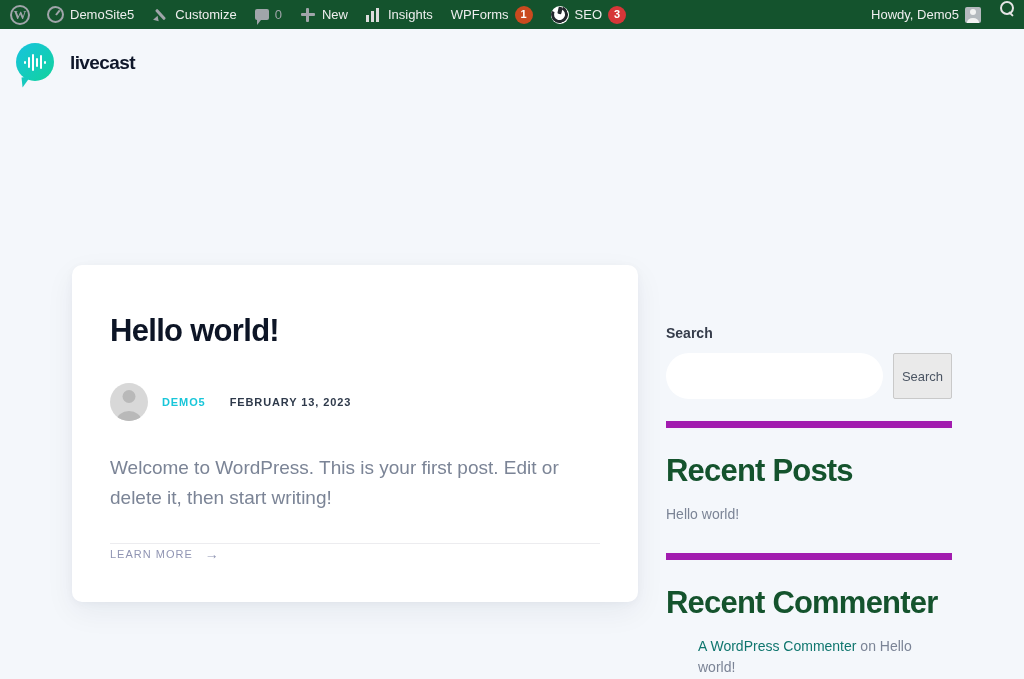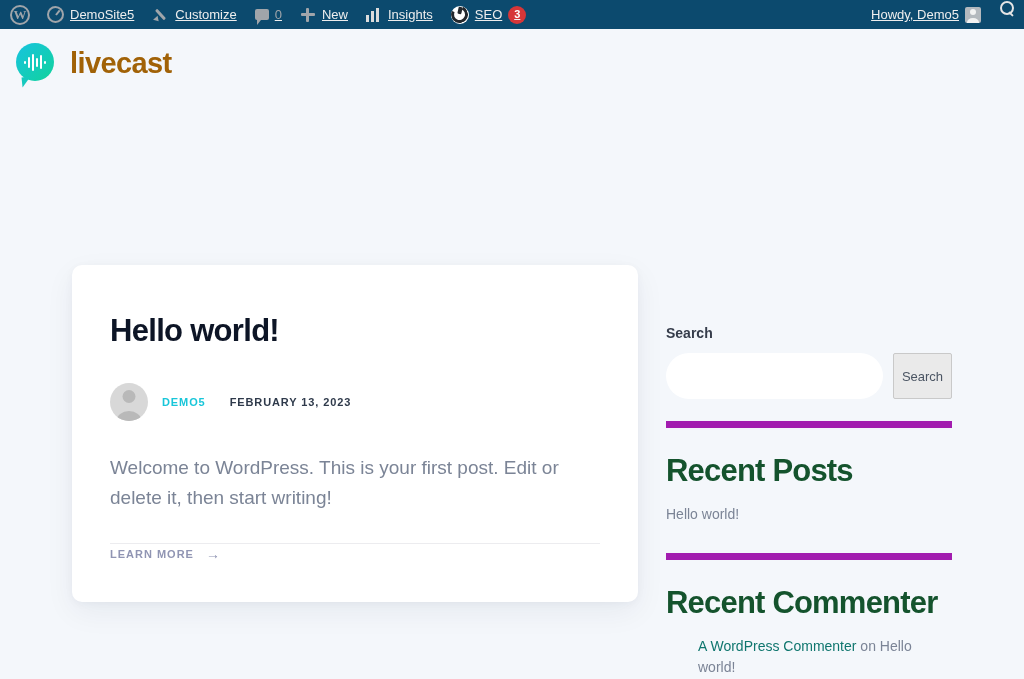--- a/index.html
+++ b/index.html
@@ -15,28 +15,27 @@
     font-family: "Liberation Sans", sans-serif;
     background: #f4f7fb;
     color: #0d1b2a;
     -webkit-font-smoothing: antialiased;
   }
 
   
   #wpadminbar {
     position: relative;
     height: 29px;
-    background: #0c4a6e;
+    background: #14532d;
     color: #eee;
     display: flex;
     align-items: stretch;
     font-size: 13px;
     z-index: 50;
     user-select: none;
-    text-decoration: underline;
   }
   .ab-left { display: flex; align-items: stretch; }
   .ab-right { display: flex; align-items: flex-start; margin-left: auto; }
 
   .ab-item {
     display: flex;
     align-items: center;
     gap: 6px;
     padding: 0 9px;
     color: #eeeeee;
@@ -212,24 +211,24 @@
   .brand-mark .wave { display:flex; align-items:center; gap:2px; position:relative; z-index:2; }
   .brand-mark .wave i { display:block; width: 2px; background:#fff; border-radius: 2px; }
   .brand-mark .wave i:nth-child(1){ height: 3px; }
   .brand-mark .wave i:nth-child(2){ height: 11px; }
   .brand-mark .wave i:nth-child(3){ height: 17px; }
   .brand-mark .wave i:nth-child(4){ height: 9px; }
   .brand-mark .wave i:nth-child(5){ height: 14px; }
   .brand-mark .wave i:nth-child(6){ height: 3px; }
 
   .brand-name {
-    font-size: 29px;
+    font-size: 19px;
     font-weight: 700;
     letter-spacing: -0.6px;
-    color: #a16207;
+    color: #0f172a;
   }
 
   
   .page {
     display: flex;
     align-items: flex-start;
     padding: 0 72px;
     gap: 28px;
   }
 
@@ -285,21 +284,21 @@
   .post-excerpt {
     font-size: 19px;
     color: #7b8496;
     line-height: 1.6;
     padding-bottom: 30px;
     border-bottom: 1px solid #ececef;
   }
 
   .post-more {
     display: inline-flex; align-items: center; gap: 12px;
-    font-size: 11px; font-weight: 700; letter-spacing: 1px;
+    font-size: 11px; font-weight: 400; letter-spacing: 1px;
     color: #9095b3; text-transform: uppercase; cursor: pointer;
     text-decoration: none;
   }
   .post-more .arrow { font-size: 14px; line-height: 1; color:#9095b3; }
 
   
   .sidebar { width: 286px; padding-top: 228px; }
 
   .widget { padding-bottom: 22px; }
   .widget + .widget { }
@@ -396,20 +395,24 @@
       <span class="ab-icon">
           <span class="icon-bars">
             <i></i>
             <i></i>
             <i></i>
           </span>
         </span>
       <span class="ab-label">Insights</span>
     </div>
 
+    <div class="ab-item">
+      <span class="ab-label">WPForms</span>
+      <span class="ab-badge">1</span>
+    </div>
 
     <div class="ab-item">
       <span class="ab-icon">
           <span class="icon-seo"></span>
         </span>
       <span class="ab-label">SEO</span>
       <span class="ab-badge red2">3</span>
     </div>
   </div>
 

